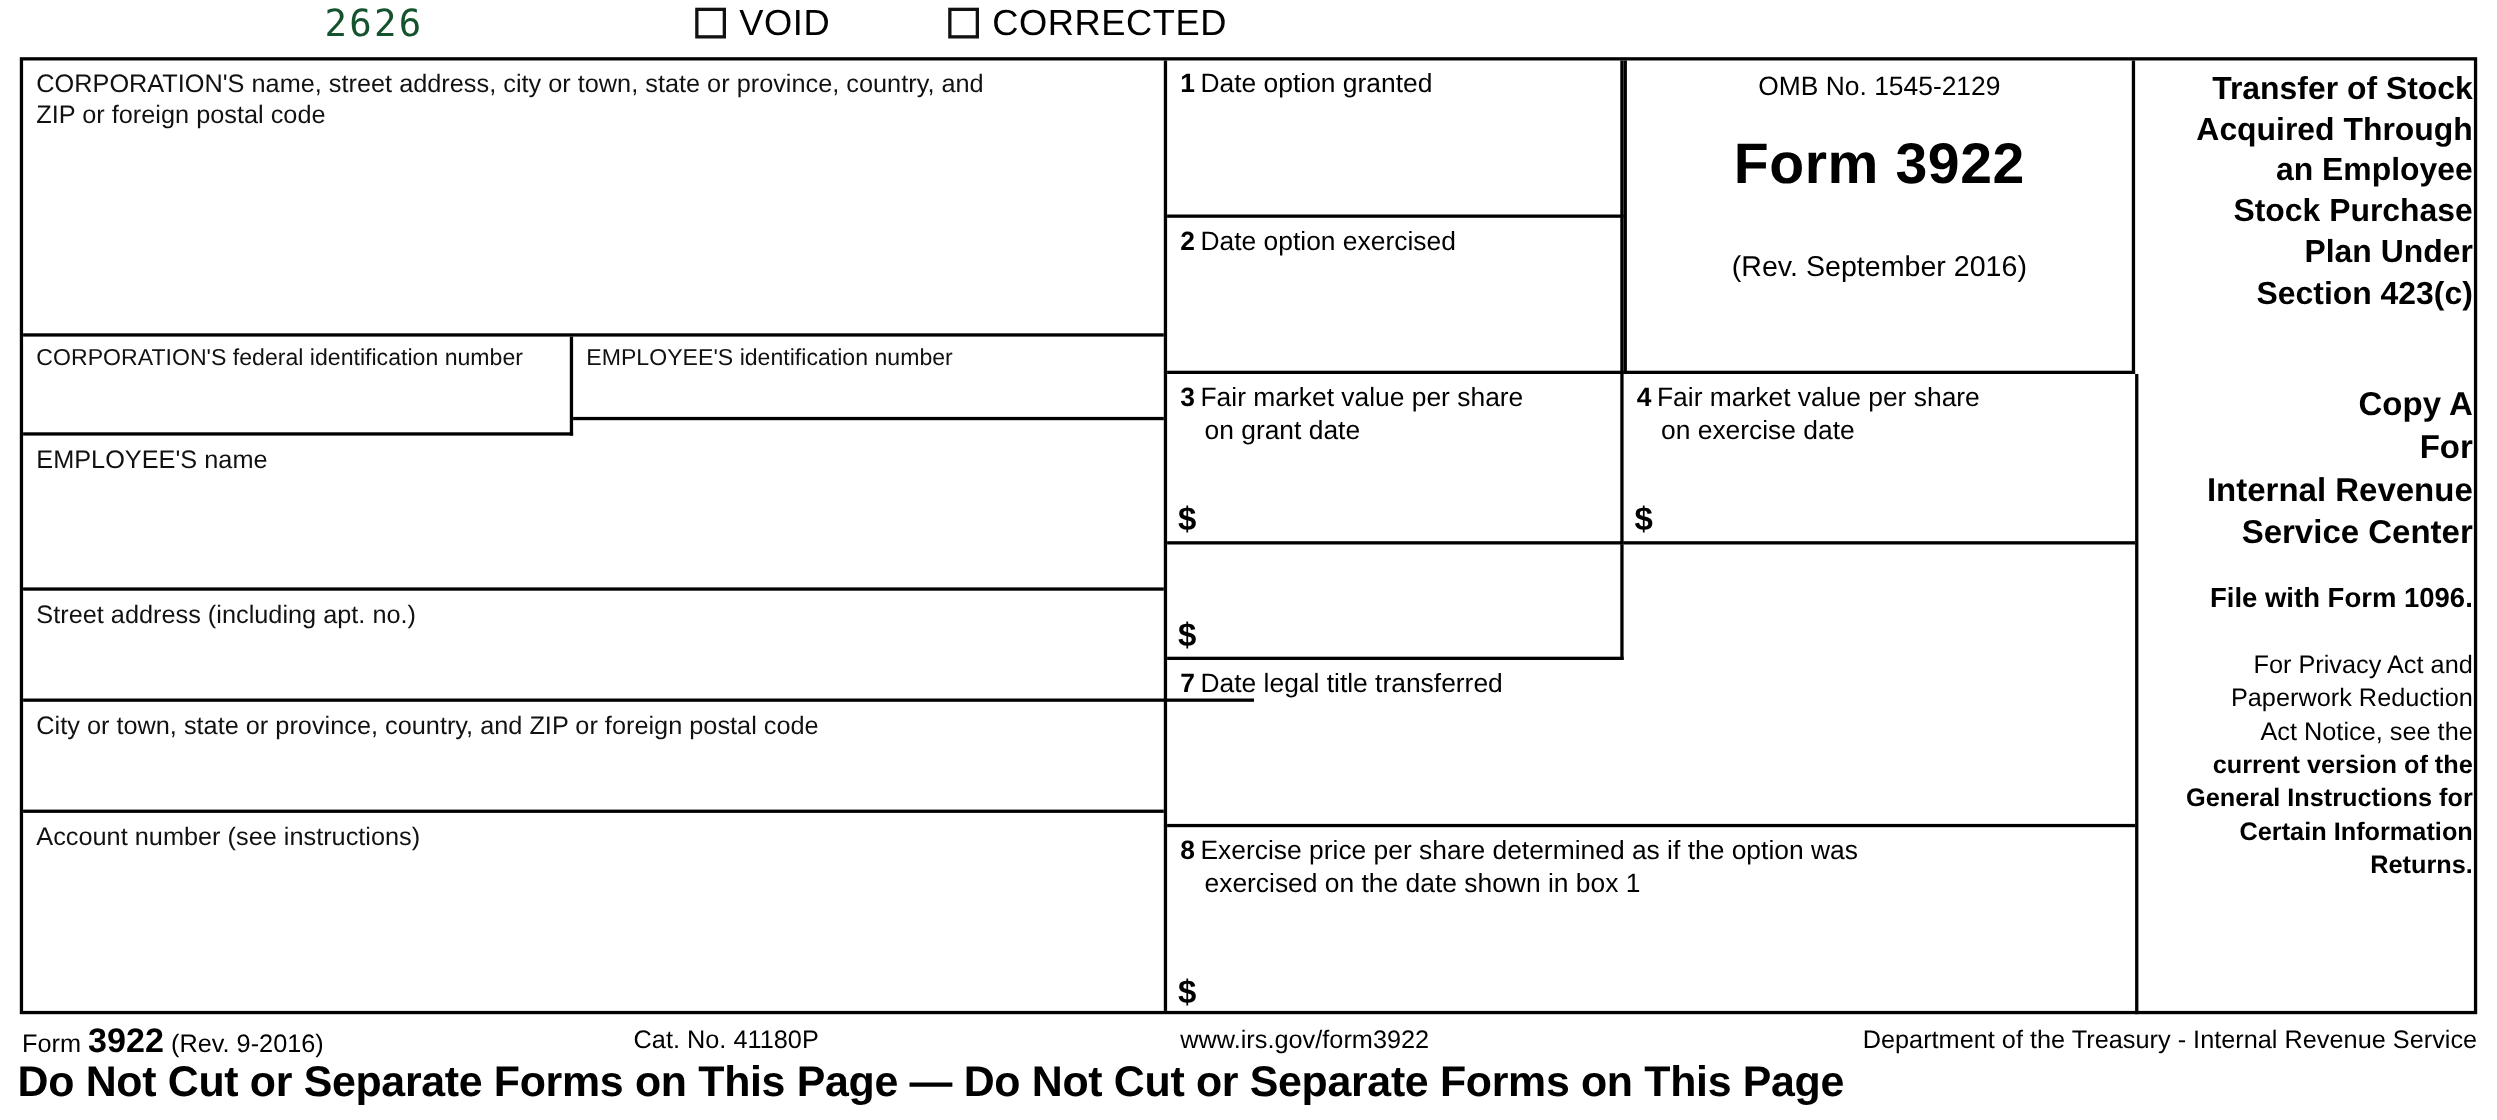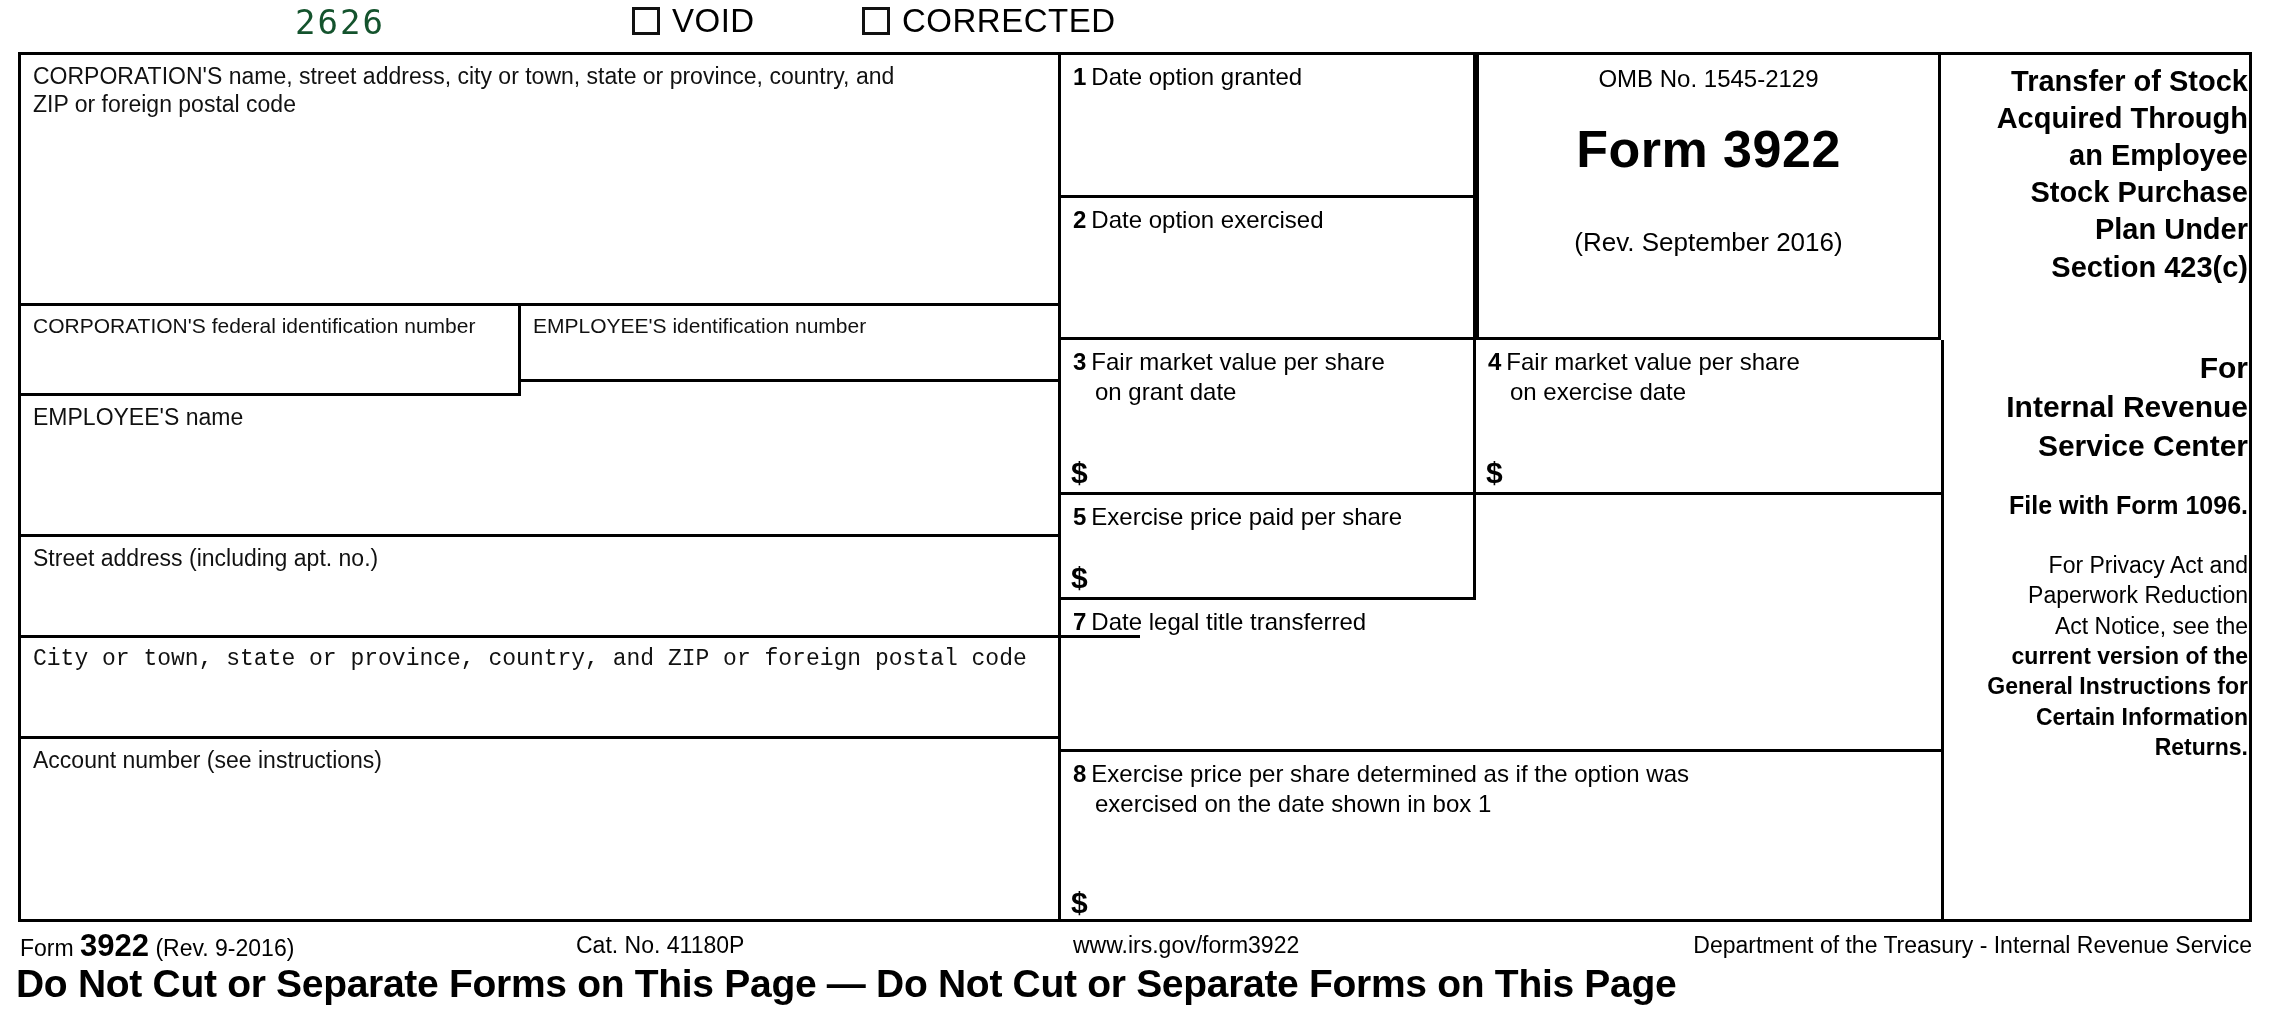--- a/index.html
+++ b/index.html
@@ -277,21 +277,21 @@
       </div>
 
       <div class="cell bb" style="left:0;top:341px;width:1037px;height:141px;">
         <div class="lbl">EMPLOYEE'S name</div>
       </div>
 
       <div class="cell bb" style="left:0;top:482px;width:1119px;height:101px;">
         <div class="lbl">Street address (including apt. no.)</div>
       </div>
 
-      <div class="cell bb" style="left:0;top:583px;width:1037px;height:101px;font-family:Liberation Mono, monospace;">
+      <div class="cell bb" style="left:0;top:583px;width:1037px;height:101px;">
         <div class="lbl">City or town, state or province, country, and ZIP or foreign postal code</div>
       </div>
 
       <div class="cell" style="left:0;top:684px;width:1037px;height:183px;">
         <div class="lbl">Account number (see instructions)</div>
       </div>
     </div>
 
     <div class="col-mid">
 
@@ -323,23 +323,20 @@
 
       <div class="cell bb" style="left:415px;top:285px;width:465px;height:155px;">
         <div class="boxline">
           <span class="boxnum">4</span><span>Fair market value per share</span>
           <span class="cont">on exercise date</span>
         </div>
         <div class="dollar">$</div>
       </div>
 
       <div class="cell bb br" style="left:0;top:440px;width:415px;height:105px;">
-        <div class="boxline">
-          <span class="boxnum">5</span><span>Exercise price paid per share</span>
-        </div>
         <div class="dollar">$</div>
       </div>
 
 
       <div class="cell bb" style="left:0;top:545px;width:880px;height:152px;">
         <div class="boxline">
           <span class="boxnum">7</span><span>Date legal title transferred</span>
         </div>
       </div>
 
@@ -356,20 +353,21 @@
       <div class="right-title">
         <div>Transfer of Stock</div>
         <div>Acquired Through</div>
         <div>an Employee</div>
         <div>Stock Purchase</div>
         <div>Plan Under</div>
         <div>Section 423(c)</div>
       </div>
 
       <div class="copy-block">
+        <div class="copy-a">Copy A</div>
         <div class="copy-a">For</div>
         <div class="copy-a">Internal Revenue</div>
         <div class="copy-a">Service Center</div>
         <div class="file-with">File with Form 1096.</div>
         <div class="privacy">
           <div>For Privacy Act and</div>
           <div>Paperwork Reduction</div>
           <div>Act Notice, see the</div>
           <div><b>current version of the</b></div>
           <div><b>General Instructions for</b></div>

